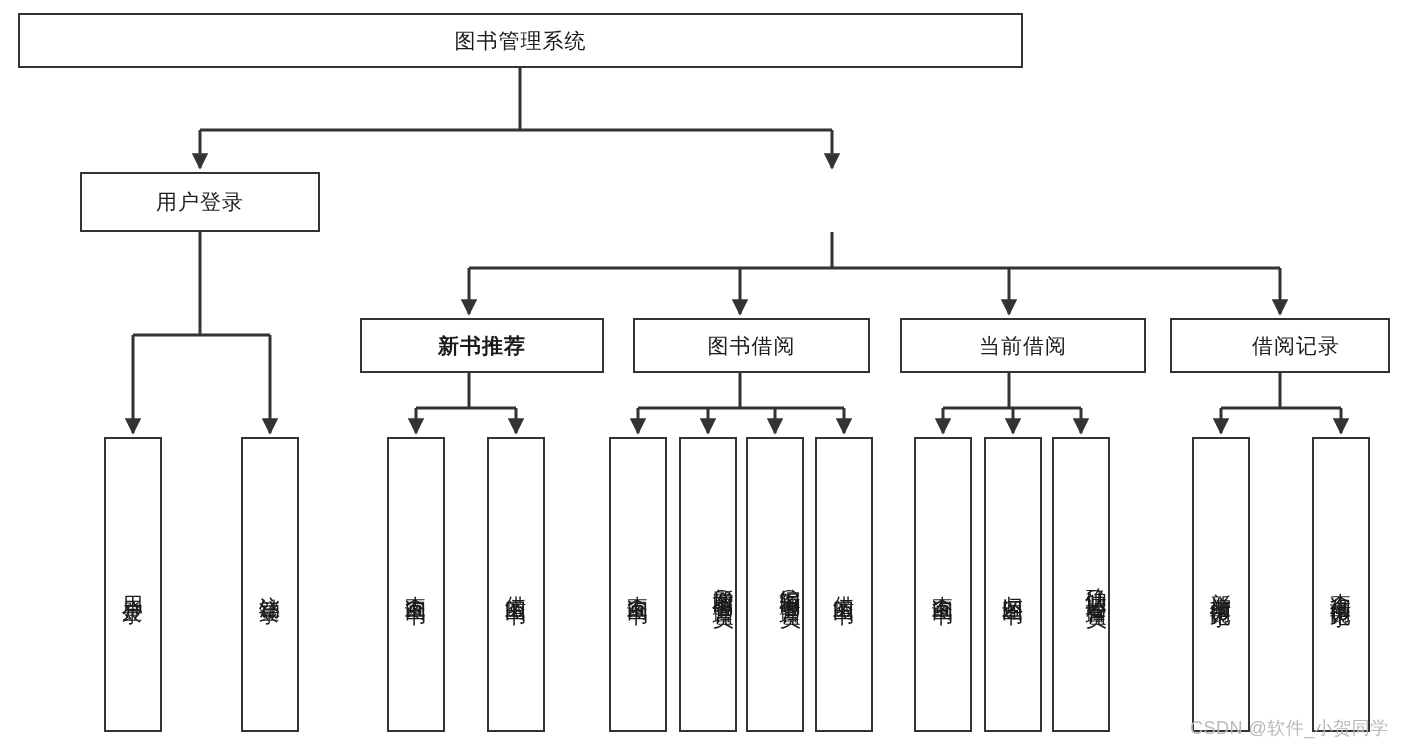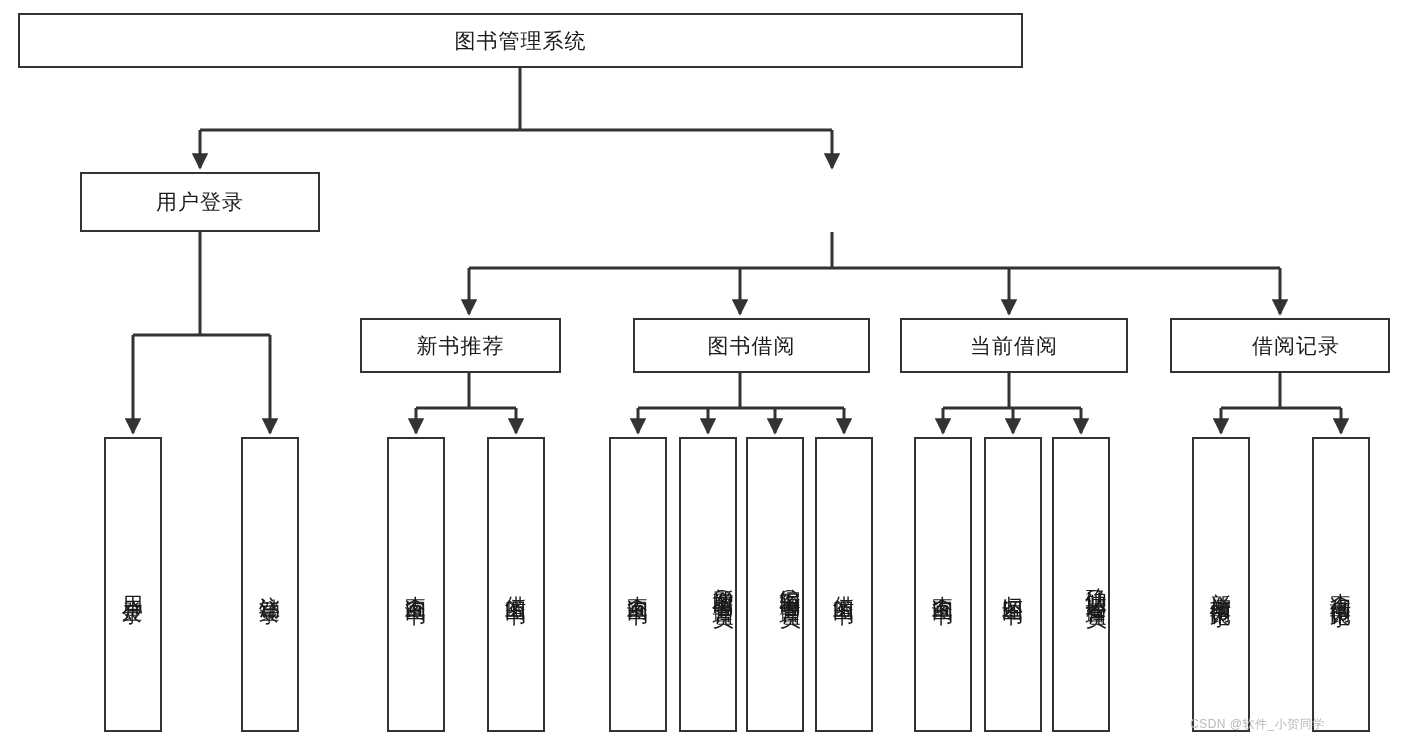--- a/index.html
+++ b/index.html
@@ -49,21 +49,21 @@
     padding-top: 4px;
     padding-bottom: 4px;
     align-items: flex-start;
     justify-content: center;
   }
   .node.vert.centered {
     align-items: center;
   }
   .watermark {
     position: absolute;
-    font-size: 12px;
+    font-size: 18px;
     color: #b9b9b9;
     white-space: nowrap;
     letter-spacing: 0.5px;
   }
 </style>
 </head>
 <body>
 
 <div id="canvas">
 
@@ -114,23 +114,23 @@
       <path d="M 1221 408 L 1341 408"></path>
       <path d="M 1221 408 L 1221 433" marker-end="url(#arrow)"></path>
       <path d="M 1341 408 L 1341 433" marker-end="url(#arrow)"></path>
     </g>
   </svg>
 
   <div class="node horiz" style="left: 18px; top: 13px; width: 1005px; height: 55px;">图书管理系统</div>
 
   <div class="node horiz" style="left: 80px; top: 172px; width: 240px; height: 60px;">用户登录</div>
 
-  <div class="node horiz" style="left: 360px; top: 318px; width: 201px; height: 55px;">新书推荐</div>
+  <div class="node horiz" style="left: 360px; top: 318px; width: 244px; height: 55px; font-weight: bold;">新书推荐</div>
   <div class="node horiz" style="left: 633px; top: 318px; width: 237px; height: 55px;">图书借阅</div>
-  <div class="node horiz" style="left: 900px; top: 318px; width: 228px; height: 55px;">当前借阅</div>
+  <div class="node horiz" style="left: 900px; top: 318px; width: 246px; height: 55px;">当前借阅</div>
   <div class="node horiz" style="left: 1170px; top: 318px; width: 220px; height: 55px; padding-left: 32px;">借阅记录</div>
 
   <div class="node vert centered" style="left: 104px; top: 437px; width: 58px; height: 295px;">用户登录</div>
   <div class="node vert centered" style="left: 241px; top: 437px; width: 58px; height: 295px;">注销登录</div>
   <div class="node vert centered" style="left: 387px; top: 437px; width: 58px; height: 295px;">查询图书</div>
   <div class="node vert centered" style="left: 487px; top: 437px; width: 58px; height: 295px;">借阅图书</div>
   <div class="node vert centered" style="left: 609px; top: 437px; width: 58px; height: 295px;">查询图书</div>
   <div class="node vert" style="left: 679px; top: 437px; width: 58px; height: 295px;">新增图书（管理员）</div>
   <div class="node vert" style="left: 746px; top: 437px; width: 58px; height: 295px;">编辑图书（管理员）</div>
   <div class="node vert centered" style="left: 815px; top: 437px; width: 58px; height: 295px;">借阅图书</div>

